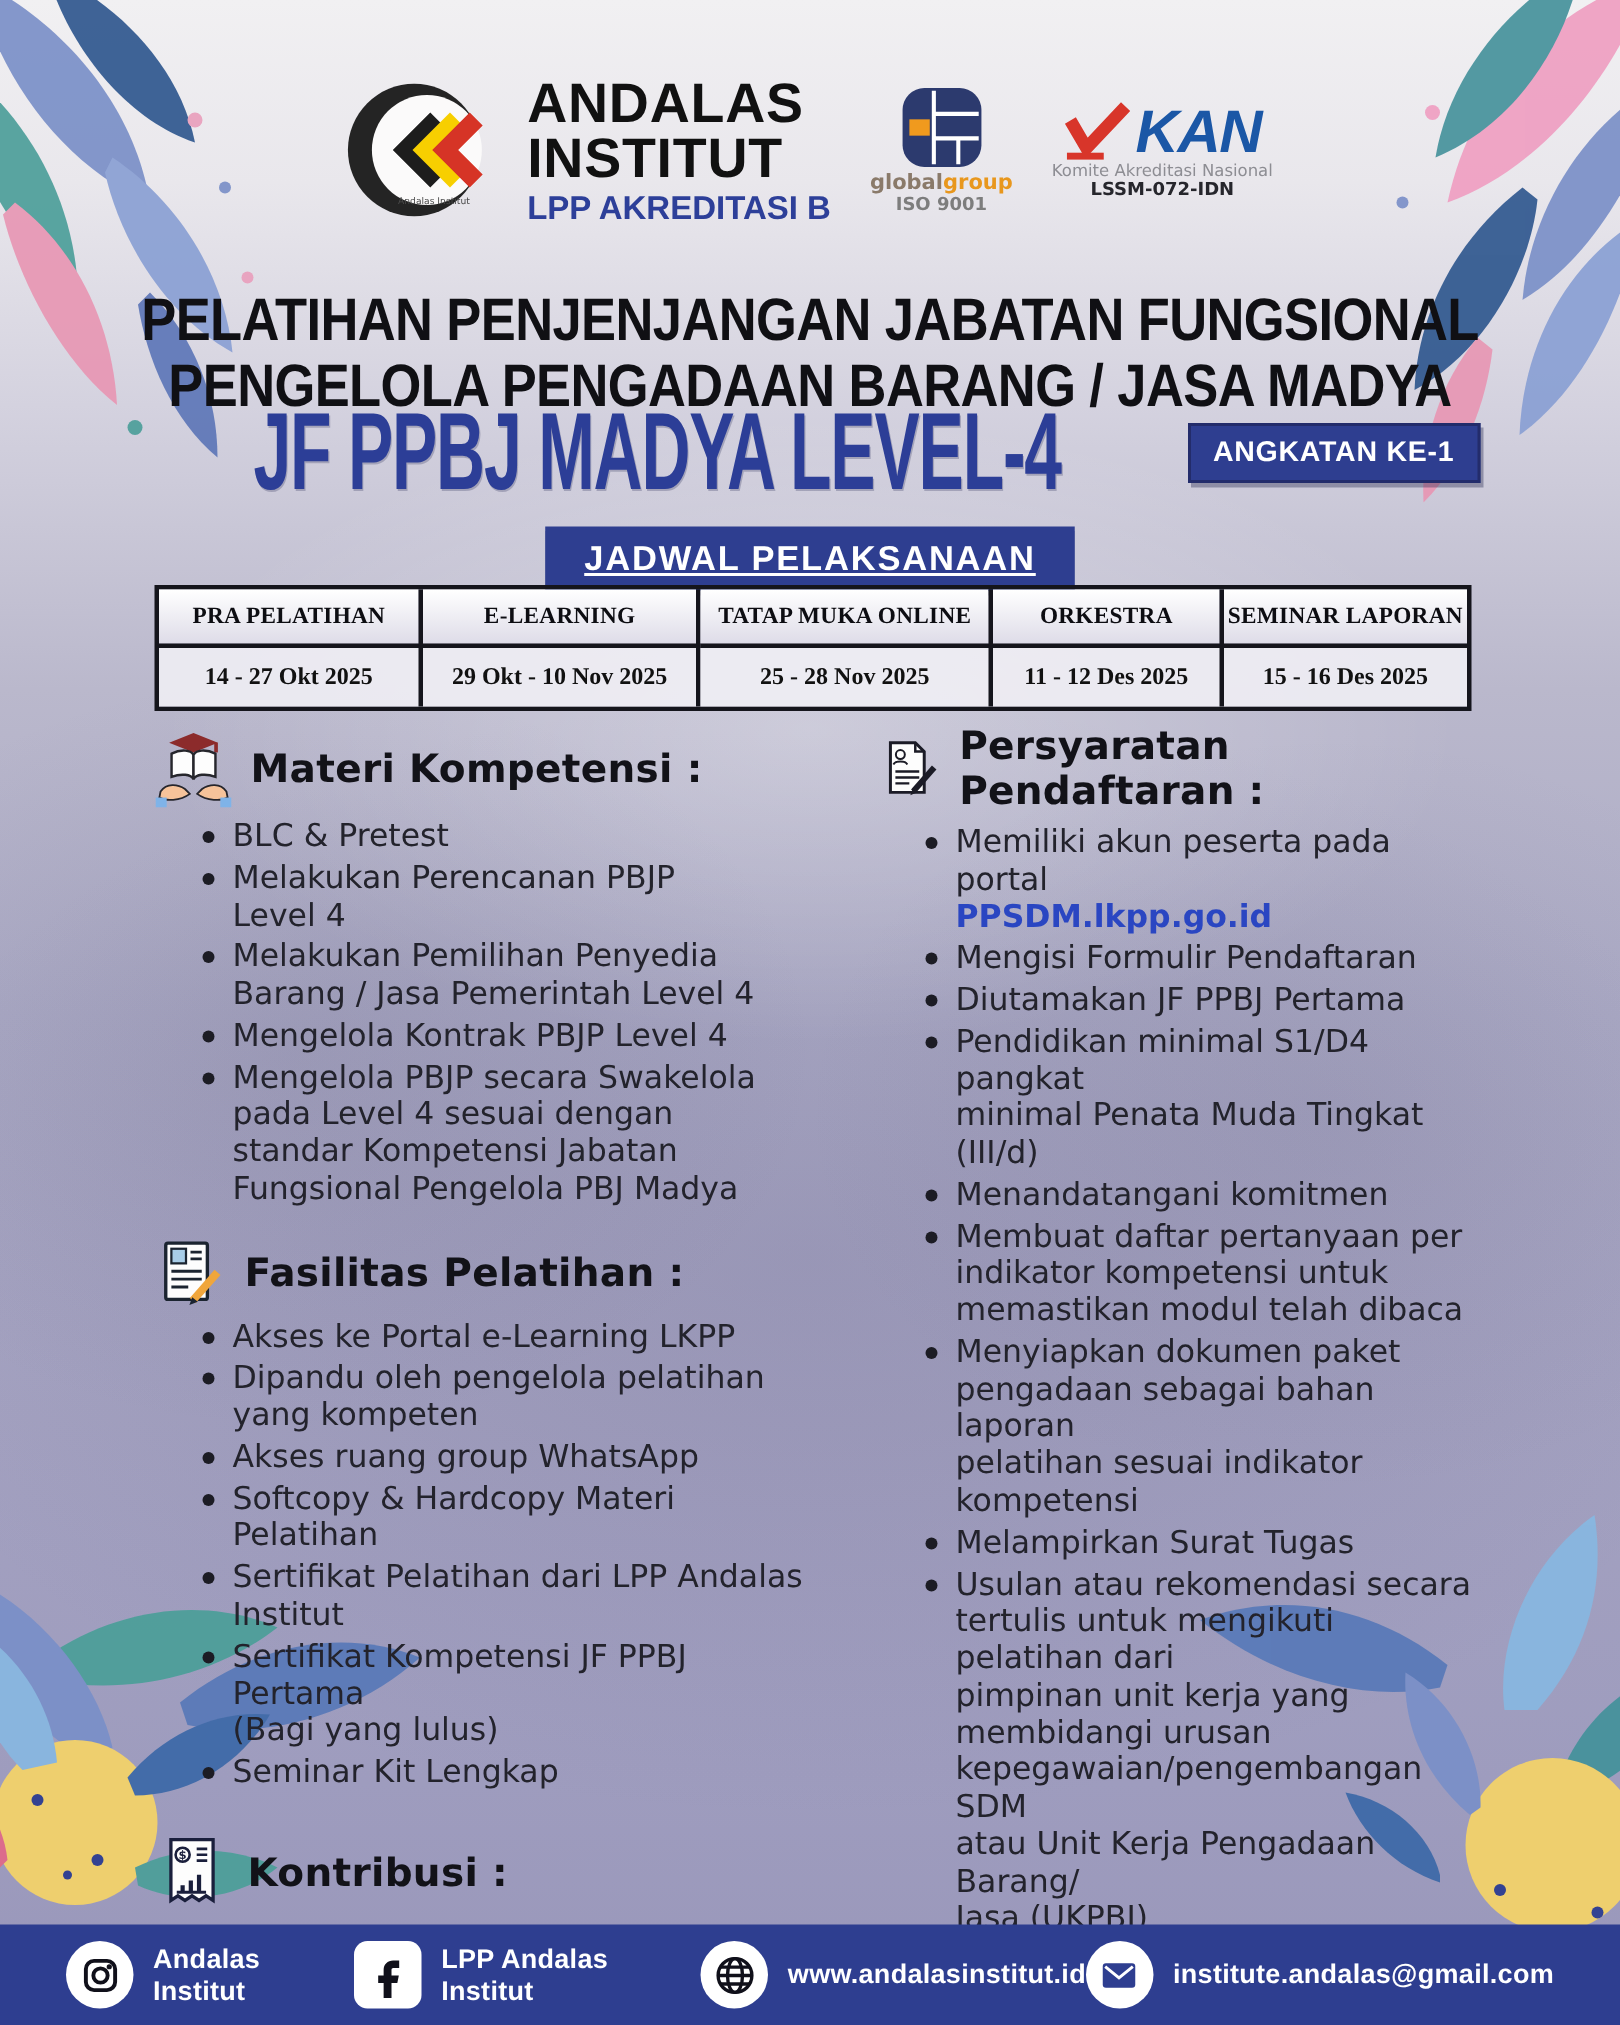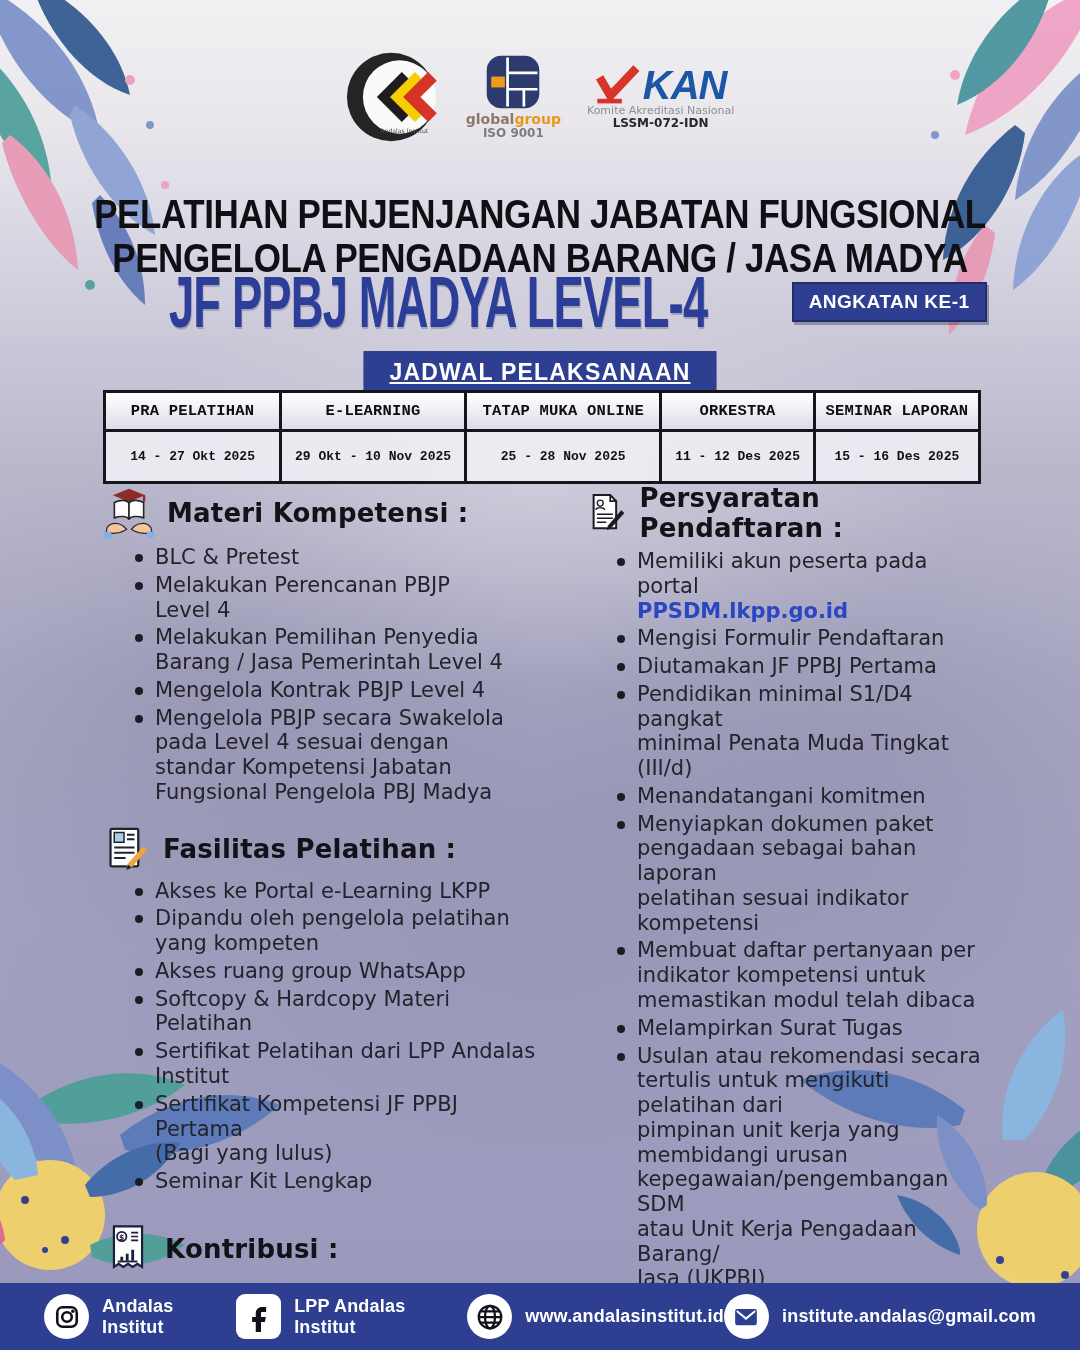--- a/index.html
+++ b/index.html
@@ -37,25 +37,25 @@
     text-shadow:1px 1px 0 rgba(30,35,80,.25);}
   .badge{background:#2e3e90;border:2px solid #232c6b;color:#fff;font-family:"Liberation Sans",sans-serif;
     font-weight:bold;font-size:19px;letter-spacing:.5px;padding:7px 15px;box-shadow:2px 3px 0 rgba(25,30,70,.35);white-space:nowrap;}
   
   .sched-bar{position:absolute;top:351px;left:50%;transform:translateX(-50%);background:#2e3e90;color:#fff;
     font-family:"Liberation Sans",sans-serif;font-weight:bold;font-size:23px;letter-spacing:1.2px;
     padding:8px 26px;z-index:3;box-shadow:0 3px 0 rgba(25,30,70,.3);text-decoration:underline;}
   .sched{position:absolute;top:390px;left:103px;width:872px;z-index:3;border:3px solid #15151c;}
   .sched-row{display:grid;grid-template-columns:20.2% 21.2% 22.4% 17.6% 18.6%;}
   .sched-row > div{border-right:3px solid #15151c;display:flex;align-items:center;justify-content:center;
-    font-family:Liberation Mono, monospace;font-weight:bold;}
+    font-family:Liberation Serif, serif;font-weight:bold;}
   .sched-row > div:last-child{border-right:none;}
   .sched-head > div{background:linear-gradient(180deg,#ffffff 0%,#dedce8 100%);font-size:15.5px;color:#0d0d12;
     height:36px;border-bottom:3px solid #15151c;letter-spacing:.2px;}
-  .sched-dates > div{background:rgba(240,239,245,.88);font-size:13px;color:#111;height:49px;}
+  .sched-dates > div{background:rgba(240,239,245,.88);font-size:16px;color:#111;height:39px;}
   
   .col{position:absolute;z-index:3;}
   .col-left{left:103px;top:487px;width:452px;}
   .col-right{left:585px;top:483px;width:402px;}
   .sec-head{display:flex;align-items:center;gap:12px;margin-bottom:6px;}
   .sec-title{font-family:"DejaVu Sans",sans-serif;font-weight:bold;font-size:26px;color:#121218;letter-spacing:.2px;}
   ul.blist{list-style:none;margin:2px 0 0 0;padding:0 0 0 28px;}
   ul.blist li{position:relative;padding-left:24px;font-size:21px;line-height:1.18;color:#23232c;
     margin-bottom:3px;white-space:pre-line;}
   ul.blist li::before{content:"";position:absolute;left:4px;top:9px;width:8px;height:8px;border-radius:50%;background:#1c1c24;}
@@ -149,20 +149,25 @@
 
   <div class="logos">
     <svg class="icon-svg" width="94" height="94" viewBox="0 0 100 100">
       <circle cx="48" cy="50" r="47" fill="#242424"></circle>
       <circle cx="57" cy="50" r="39" fill="#fbfafa"></circle>
       <path d="M64 28 L42 50 L64 72" stroke="#1d1d1d" stroke-width="13" fill="none"></path>
       <path d="M78 28 L56 50 L78 72" stroke="#f7cf00" stroke-width="13" fill="none"></path>
       <path d="M92 28 L70 50 L92 72" stroke="#d63426" stroke-width="13" fill="none"></path>
       <text x="62" y="88" font-size="6.5" text-anchor="middle" fill="#4a4a4a">Andalas Institut</text>
     </svg>
+    <div class="brand-text">
+      <div class="brand-n">ANDALAS</div>
+      <div class="brand-n">INSTITUT</div>
+      <div class="brand-a">LPP AKREDITASI B</div>
+    </div>
     <div class="gg">
       <svg class="icon-svg" width="58" height="58" viewBox="0 0 64 64">
         <rect x="3" y="3" width="58" height="58" rx="16" fill="#2c3a6e"></rect>
         <path d="M26 5 V59 M26 22 H59 M26 40 H59 M44 40 V59" stroke="#fff" stroke-width="3" fill="none"></path>
         <rect x="8" y="26" width="15" height="12" fill="#f09a1e"></rect>
       </svg>
       <div class="gg-word"><span class="w1">global</span><span class="w2">group</span></div>
       <div class="gg-iso">ISO 9001</div>
     </div>
     <div class="kan">
@@ -294,26 +299,26 @@
         <span class="sec-title">Persyaratan Pendaftaran :</span>
       </div>
       <ul class="blist">
           <li>Memiliki akun peserta pada portal
 <span class="portal-link">PPSDM.lkpp.go.id</span></li>
           <li>Mengisi Formulir Pendaftaran</li>
           <li>Diutamakan JF PPBJ Pertama</li>
           <li>Pendidikan minimal S1/D4 pangkat
 minimal Penata Muda Tingkat (III/d)</li>
           <li>Menandatangani komitmen</li>
+          <li>Membuat daftar pertanyaan per
+indikator kompetensi untuk
+memastikan modul telah dibaca</li>
           <li>Menyiapkan dokumen paket
 pengadaan sebagai bahan laporan
 pelatihan sesuai indikator kompetensi</li>
-          <li>Membuat daftar pertanyaan per
-indikator kompetensi untuk
-memastikan modul telah dibaca</li>
           <li>Melampirkan Surat Tugas</li>
           <li>Usulan atau rekomendasi secara
 tertulis untuk mengikuti pelatihan dari
 pimpinan unit kerja yang
 membidangi urusan
 kepegawaian/pengembangan SDM
 atau Unit Kerja Pengadaan Barang/
 Jasa (UKPBJ)</li>
         </ul>
     </div>

